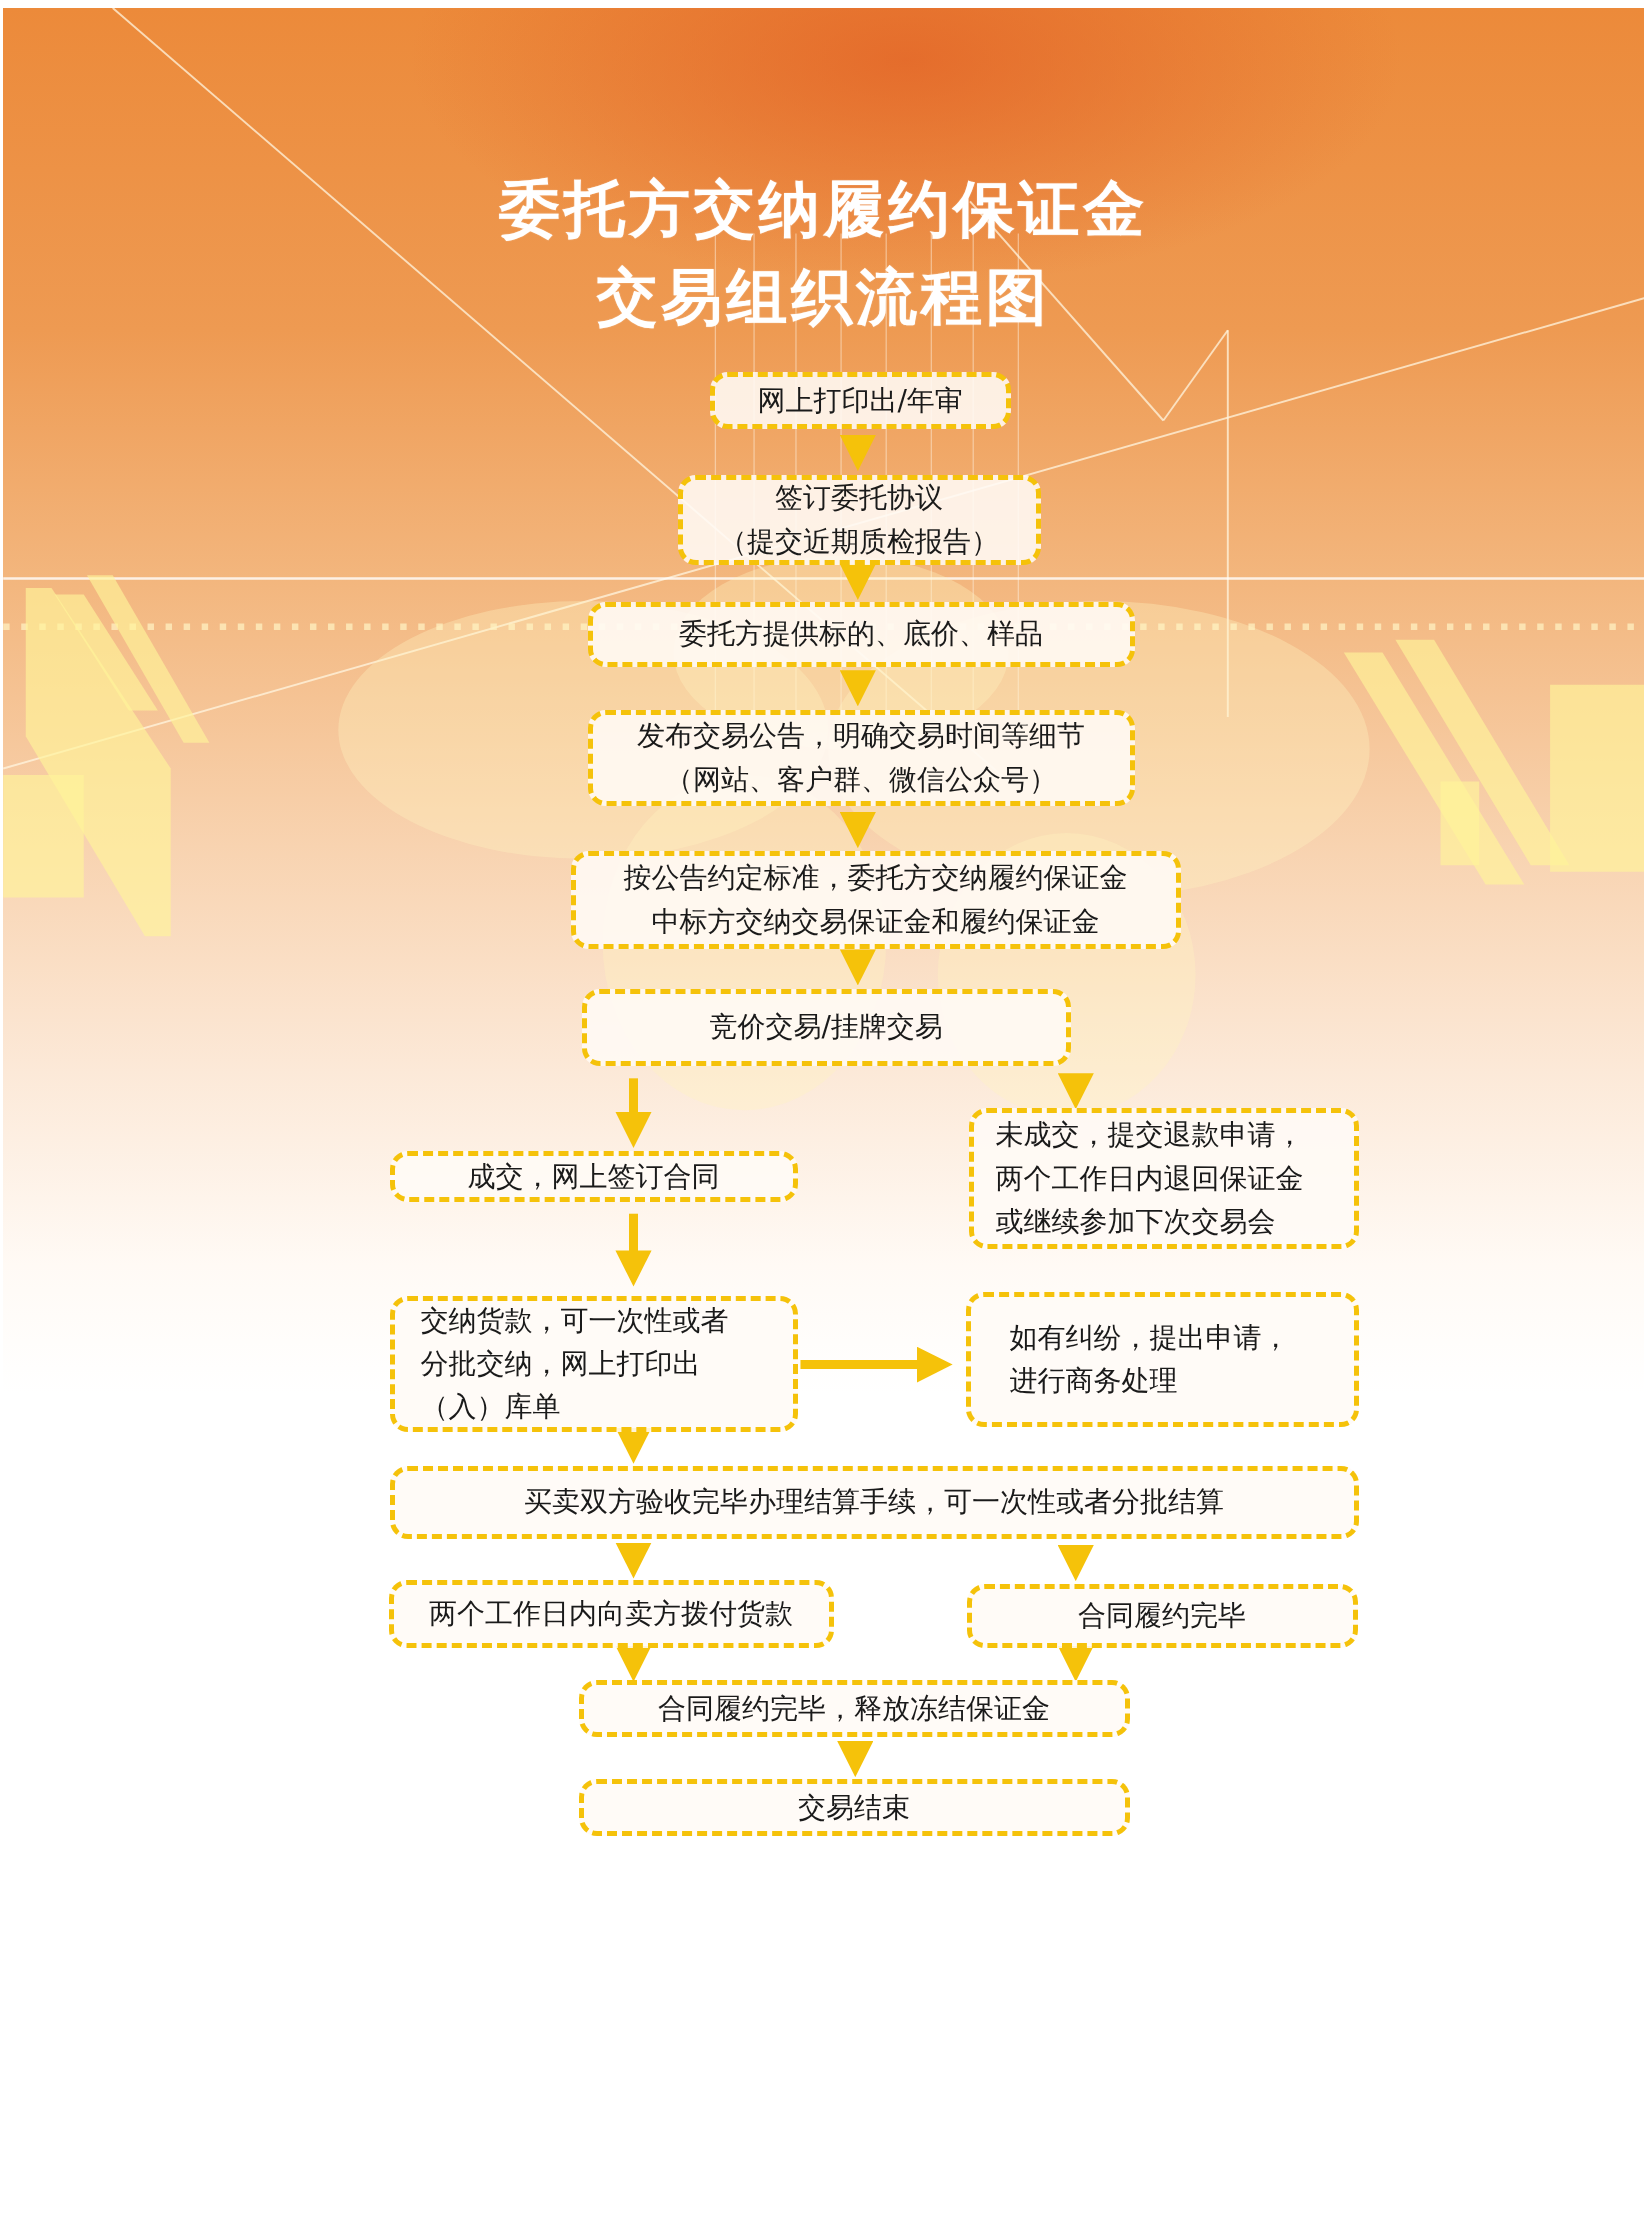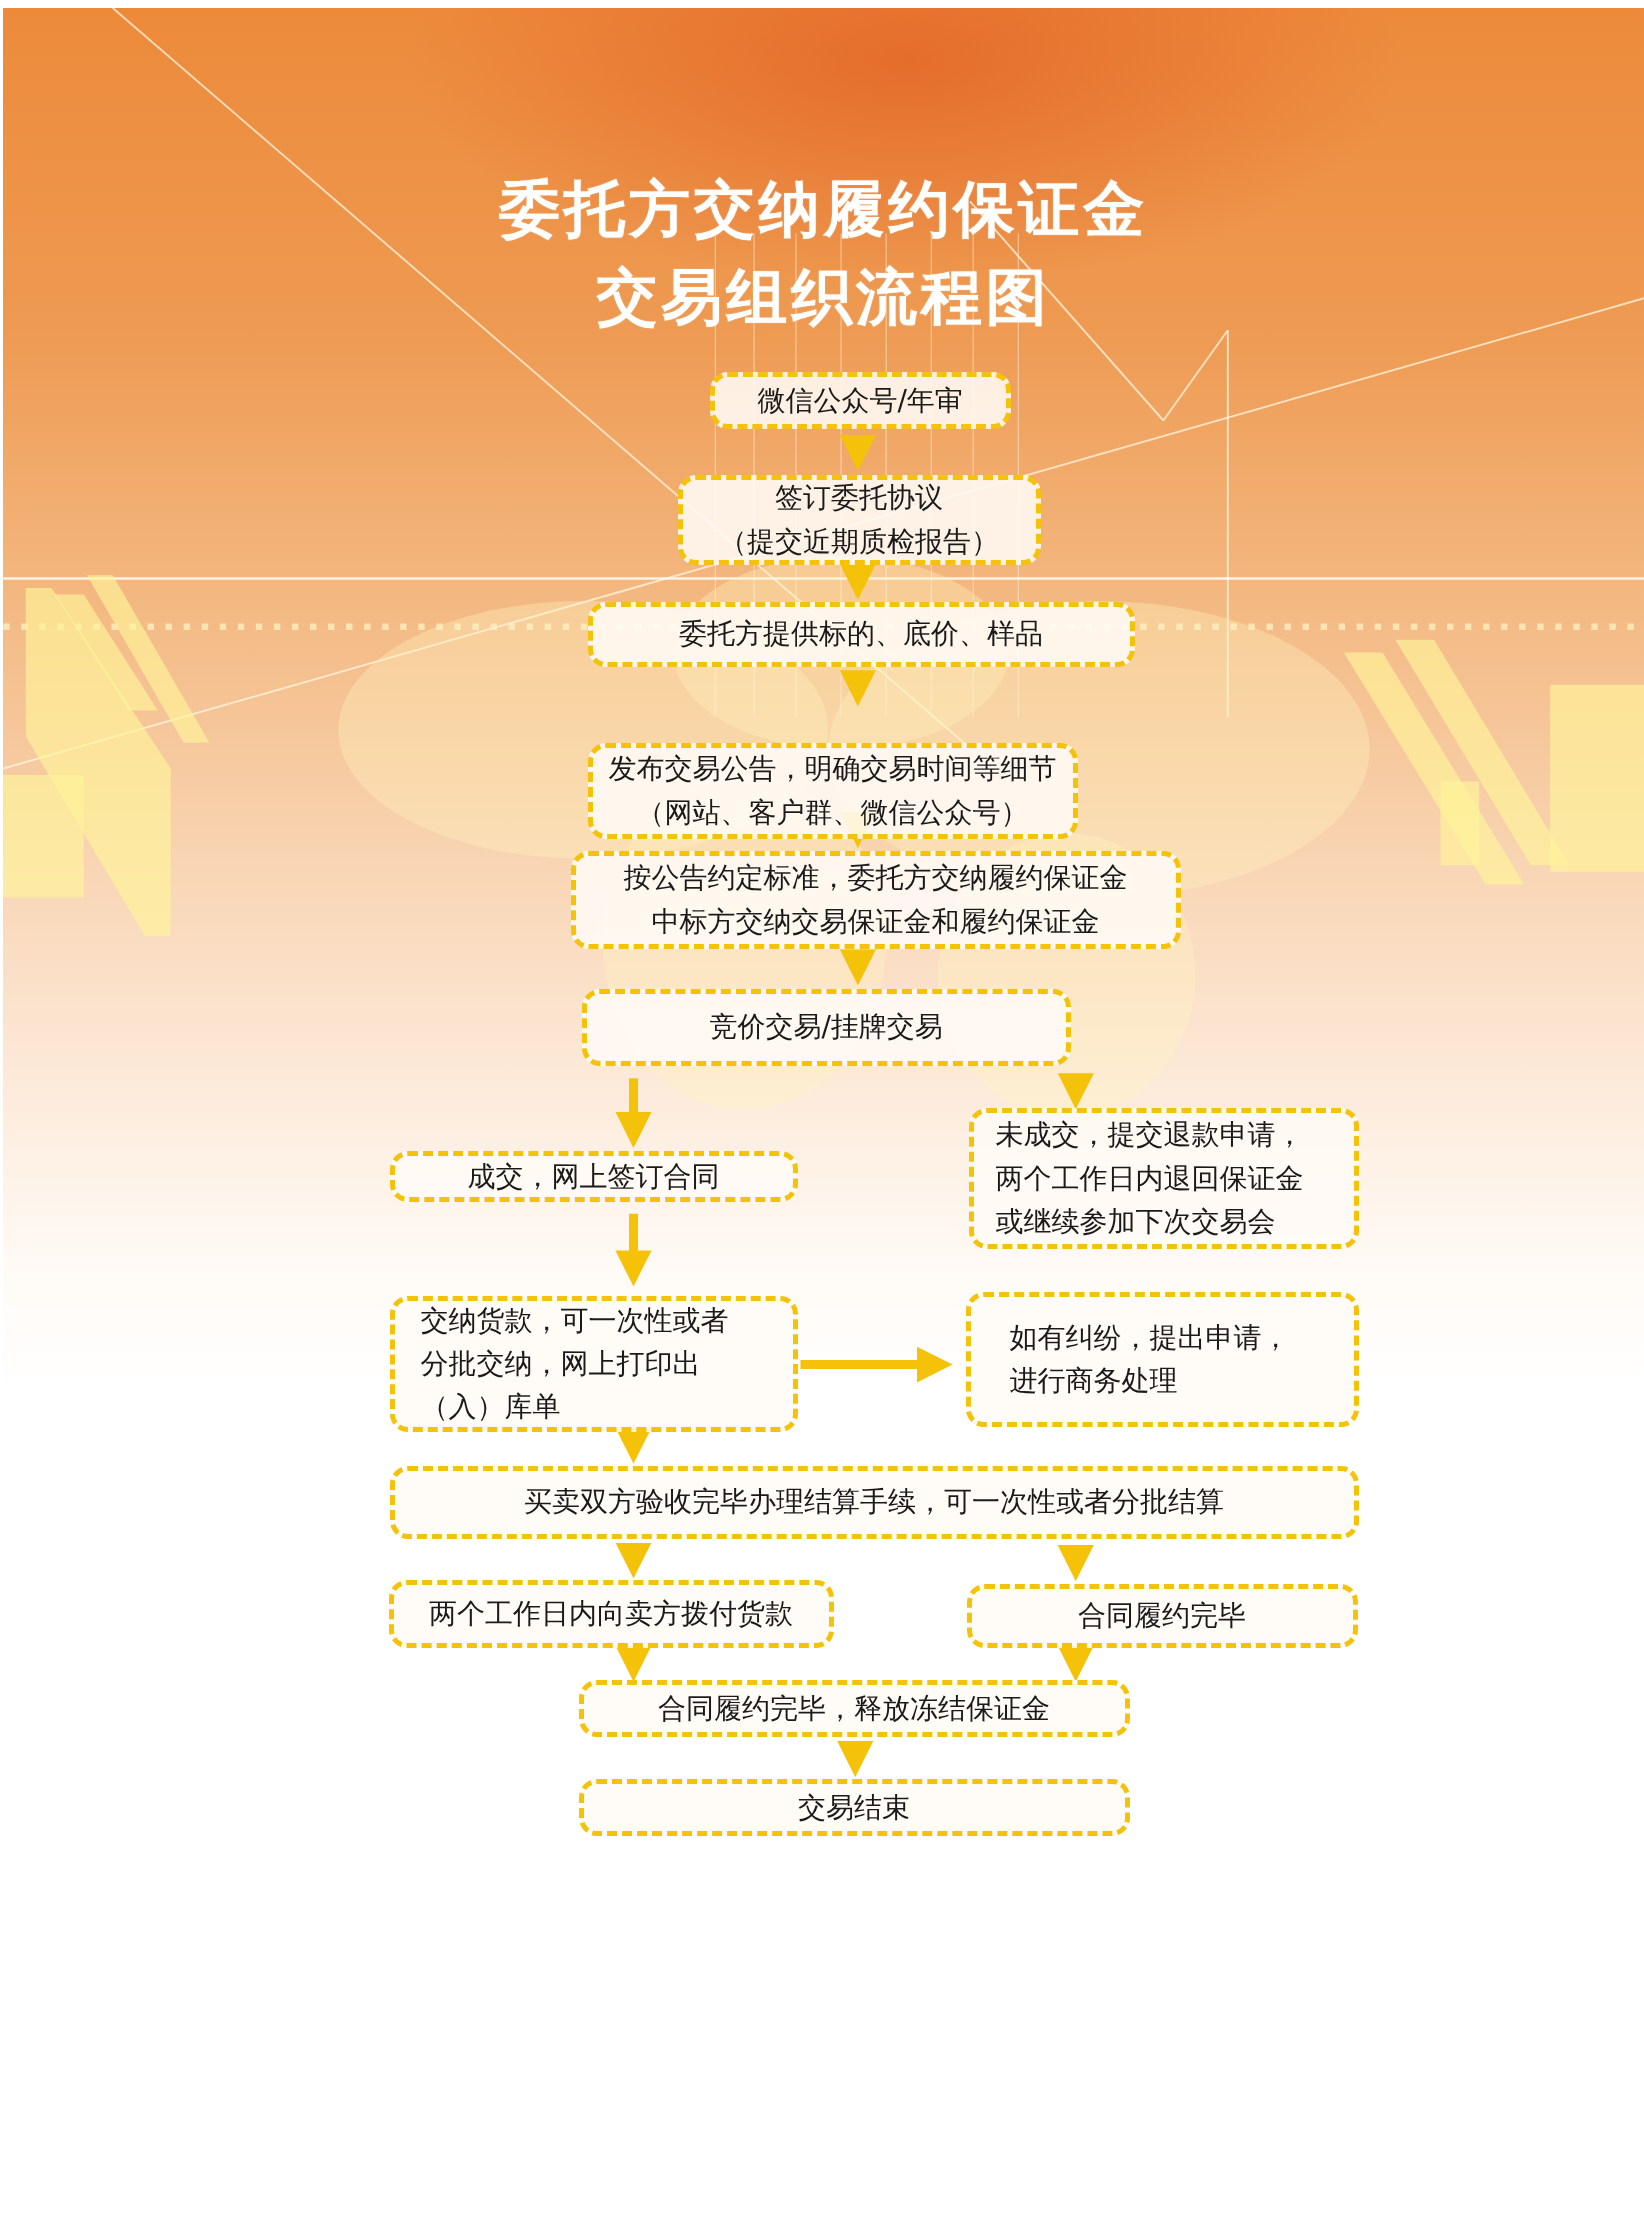--- a/index.html
+++ b/index.html
@@ -87,30 +87,30 @@
       <line x1="978" y1="2216" x2="978" y2="2230"></line>
       <line x1="978" y1="2390" x2="978" y2="2408"></line>
       <line x1="1664" y1="2392" x2="1664" y2="2412"></line>
       <line x1="978" y1="2560" x2="978" y2="2568"></line>
       <line x1="1664" y1="2560" x2="1664" y2="2568"></line>
       <line x1="1322" y1="2698" x2="1322" y2="2716"></line>
     </g>
   </svg>
 
   <div class="box" style="left:707px;top:364px;width:301px;height:57px;">
-    <span class="txt">微信公众号/年审</span>
+    <span class="txt">网上打印出/年审</span>
   </div>
   <div class="box" style="left:675px;top:467px;width:363px;height:90px;">
     <span class="txt">签订委托协议
 （提交近期质检报告）</span>
   </div>
   <div class="box" style="left:585px;top:594px;width:547px;height:65px;">
     <span class="txt">委托方提供标的、底价、样品</span>
   </div>
-  <div class="box" style="left:585px;top:735px;width:490px;height:96px;">
+  <div class="box" style="left:585px;top:702px;width:547px;height:96px;">
     <span class="txt">发布交易公告，明确交易时间等细节
 （网站、客户群、微信公众号）</span>
   </div>
   <div class="box" style="left:568px;top:843px;width:610px;height:98px;">
     <span class="txt">按公告约定标准，委托方交纳履约保证金
 中标方交纳交易保证金和履约保证金</span>
   </div>
   <div class="box" style="left:579px;top:981px;width:489px;height:77px;">
     <span class="txt">竞价交易/挂牌交易</span>
   </div>

